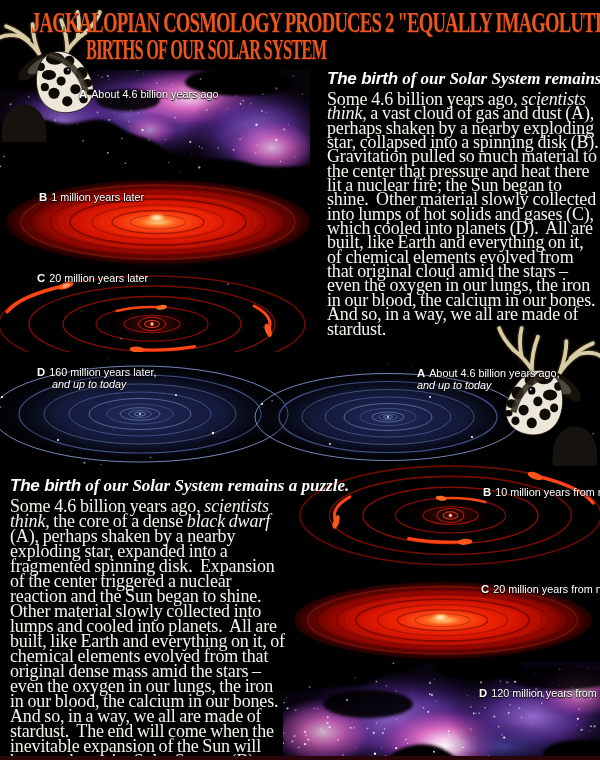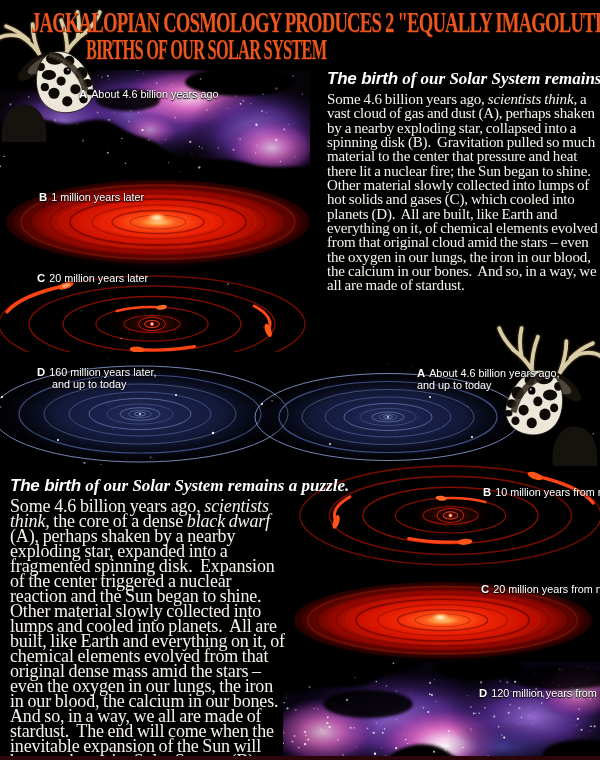--- a/index.html
+++ b/index.html
@@ -13,32 +13,32 @@
   
   .title{position:absolute;white-space:nowrap;color:#e8571d;font-family:"Liberation Serif",serif;
          font-weight:700;transform-origin:left top;text-shadow:1px 1px 0 rgba(80,15,0,.85);}
   #title1{left:31px;top:5px;font-size:30px;letter-spacing:-1.2px;transform:scaleX(.62);}
   #title2{left:86px;top:33px;font-size:29px;letter-spacing:-1.2px;transform:scaleX(.56);}
 
   
   .lab{position:absolute;color:#fff;font-size:10.8px;line-height:12px;white-space:nowrap;
        text-shadow:0 0 3px #000,0 1px 1px #000;margin-top:16px;}
   .lab b{font-size:11.3px;margin-right:4px;}
-  .lab .l2{display:block;}
+  .lab .l2{display:block;font-style:italic;}
   .lab .ind{margin-left:15px;}
 
   
   .story{position:absolute;color:#f6f3ea;}
   .story-h{font-size:17px;line-height:17px;margin:0 0 5px 0;color:#fff;white-space:nowrap;}
   .hb{font-family:"Liberation Sans",sans-serif;font-weight:700;font-style:italic;letter-spacing:-.2px;}
   .hi{font-family:"Liberation Serif",serif;font-style:italic;font-weight:600;}
   .story p{margin:0;font-family:"Liberation Serif",serif;white-space:pre-wrap;
            letter-spacing:-.15px;word-spacing:-.6px;}
   #story-top{left:327px;top:70px;width:273px;}
-  #story-top p{font-size:15px;line-height:14.35px;}
+  #story-top p{font-size:18px;line-height:14.35px;}
   #story-bottom{left:10px;top:477px;width:280px;}
   #story-bottom p{font-size:18px;line-height:15px;}
   .em{font-style:italic;}
   #bottom-rim{left:0;top:756px;width:600px;height:4px;background:#2a060a;}
 </style>
 </head>
 <body>
 
 <svg width="0" height="0" style="position:absolute" aria-hidden="true">
   <defs>

